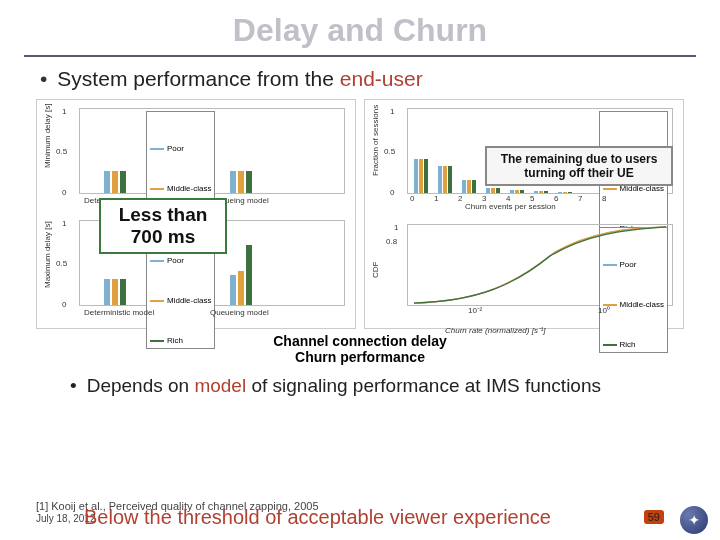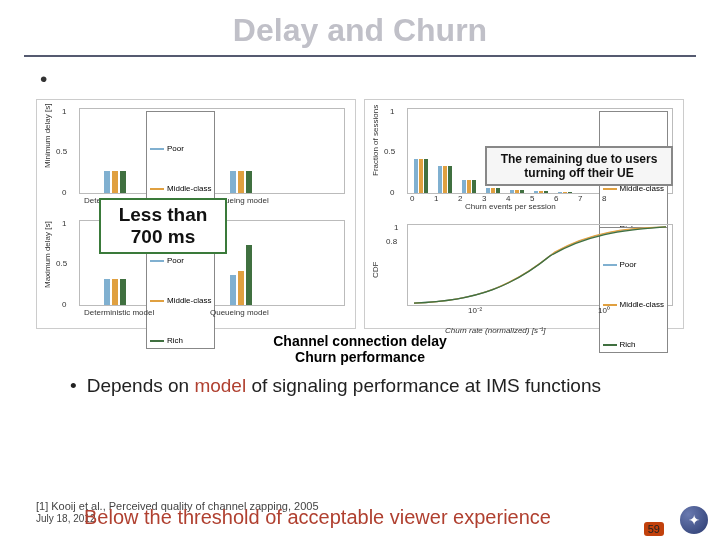--- a/index.html
+++ b/index.html
@@ -97,21 +97,21 @@
     right: 8px;
     font-size: 11px;
     color: #444;
   }
   .foot-area .overlay-line {
     font-size: 20px;
   }
   .foot-area .slide-num {
     position: absolute;
     right: 48px;
-    bottom: 0;
+    bottom: 12px;
     background: #c2410c;
     color: #222;
     border-radius: 3px;
     padding: 1px 4px;
     font-size: 11px;
   }
   .logo {
     position: absolute;
     right: 4px;
     bottom: 2px;
@@ -131,20 +131,23 @@
   svg { position:absolute; left:0; top:0; }
 </style>
 </head>
 <body>
 
 <div class="title">Delay and Churn</div>
 <div class="rule"></div>
 
 <div class="bullet-row">
   <span class="b">•</span>
+  <span>
+    <span>System performance from the </span><span class="highlight-red">end-user</span>
+  </span>
 </div>
 
 <div class="figures">
 
   <div class="fig">
 
     <div class="subplot" style="left:42px; top:8px; right:10px; height:86px;">
       <div class="tiny" style="left:-18px; top:-2px;">1</div>
       <div class="tiny" style="left:-24px; top:38px;">0.5</div>
       <div class="tiny" style="left:-18px; bottom:-4px;">0</div>

